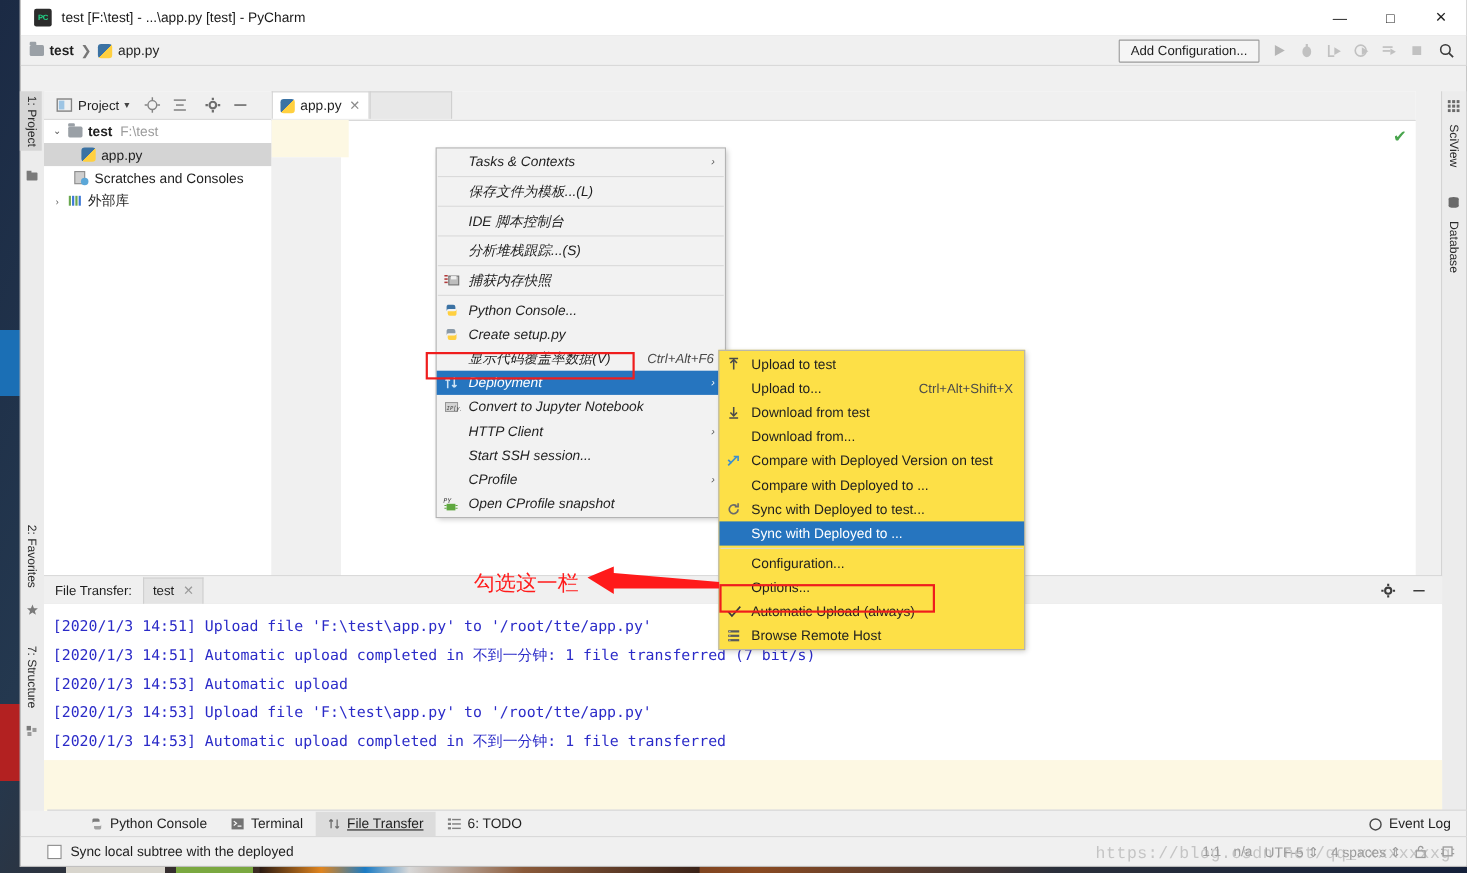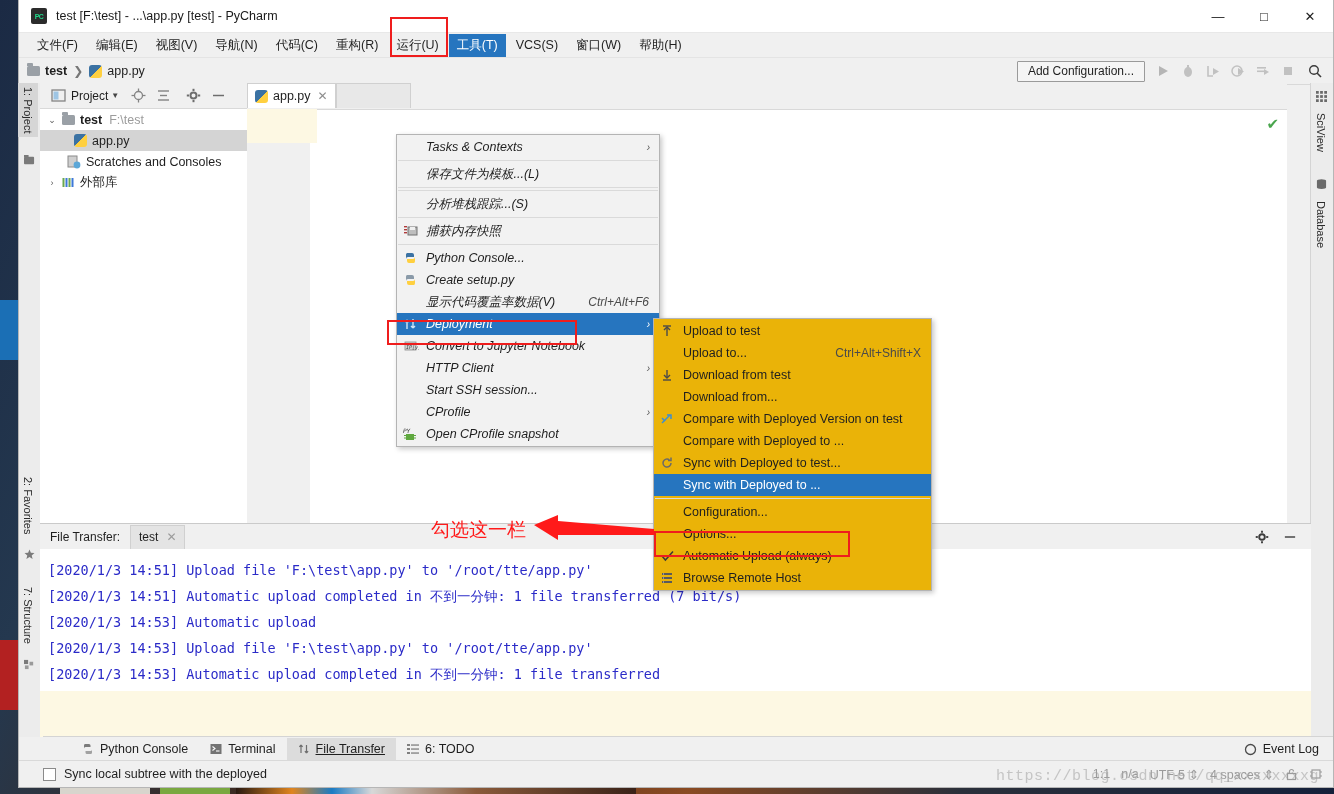--- a/index.html
+++ b/index.html
@@ -160,21 +160,21 @@
   .mi .arrow{position:absolute;right:9px;font-size:10px;color:#555;}
   .mi.hl .arrow{color:#fff;}
   .mi .accel{position:absolute;right:10px;font-size:12px;color:#4a4a4a;}
   .misep{height:1px;background:#dadada;margin:2px 1px;}
   #deploy-redbox{
     position:absolute;left:368px;top:237px;width:190px;height:25px;
     border:2.5px solid #ef1d1d;box-sizing:border-box;z-index:60;pointer-events:none;
   }
   #submenu{
     position:absolute;left:634px;top:235px;width:277px;
-    background:#eab308;border:1px solid #b4b4b4;
+    background:#fde047;border:1px solid #b4b4b4;
     box-shadow:2px 2px 5px rgba(0,0,0,.22);z-index:45;padding:1px 0;
   }
   #auto-redbox{
     position:absolute;left:635px;top:448px;width:196px;height:26px;
     border:2.5px solid #ef1d1d;box-sizing:border-box;z-index:60;pointer-events:none;
   }
   
   #annot{
     position:absolute;left:412px;top:434px;z-index:50;
     color:#ff1a1a;font-size:19px;font-family:"DejaVu Sans",sans-serif;
@@ -250,34 +250,20 @@
   <div id="titlebar">
     <div id="app-logo">
       <span>PC</span>
     </div>
     <div id="title-text">test [F:\test] - ...\app.py [test] - PyCharm</div>
     <div class="wc" id="wc-min">—</div>
     <div class="wc" id="wc-max">□</div>
     <div class="wc" id="wc-close">✕</div>
   </div>
 
-  <div id="menubar">
-    <div class="menu-item">文件(F)</div>
-    <div class="menu-item">编辑(E)</div>
-    <div class="menu-item">视图(V)</div>
-    <div class="menu-item">导航(N)</div>
-    <div class="menu-item">代码(C)</div>
-    <div class="menu-item">重构(R)</div>
-    <div class="menu-item">运行(U)</div>
-    <div class="menu-item active">工具(T)</div>
-    <div class="menu-item">VCS(S)</div>
-    <div class="menu-item">窗口(W)</div>
-    <div class="menu-item">帮助(H)</div>
-    <div id="tools-redbox"></div>
-  </div>
 
   <div id="navbar">
     <div class="crumb">
       <span class="folder-ico"></span>
       <span style="font-weight:bold">test</span>
       <span class="sep">❯</span>
       <span class="py-ico"></span>
       <span>app.py</span>
     </div>
     <div id="addconf">Add Configuration...</div>
@@ -472,20 +458,24 @@
         <span class="arrow">›</span>
       </div>
       <div class="misep"></div>
 
       <div class="mi">
         <span class="micon"></span>
         <span>保存文件为模板...(L)</span>
       </div>
       <div class="misep"></div>
 
+      <div class="mi">
+        <span class="micon"></span>
+        <span>IDE 脚本控制台</span>
+      </div>
       <div class="misep"></div>
 
       <div class="mi">
         <span class="micon"></span>
         <span>分析堆栈跟踪...(S)</span>
       </div>
       <div class="misep"></div>
 
       <div class="mi">
         <span class="micon">

